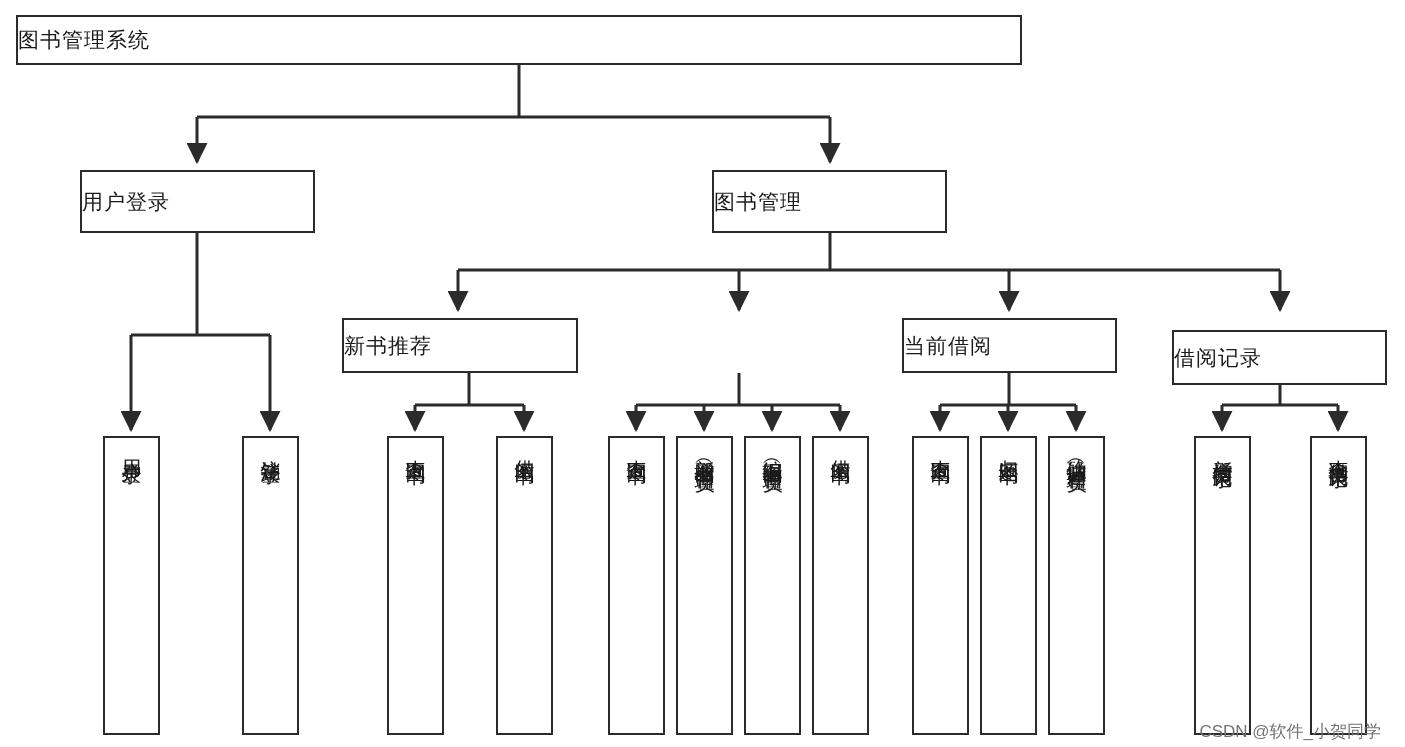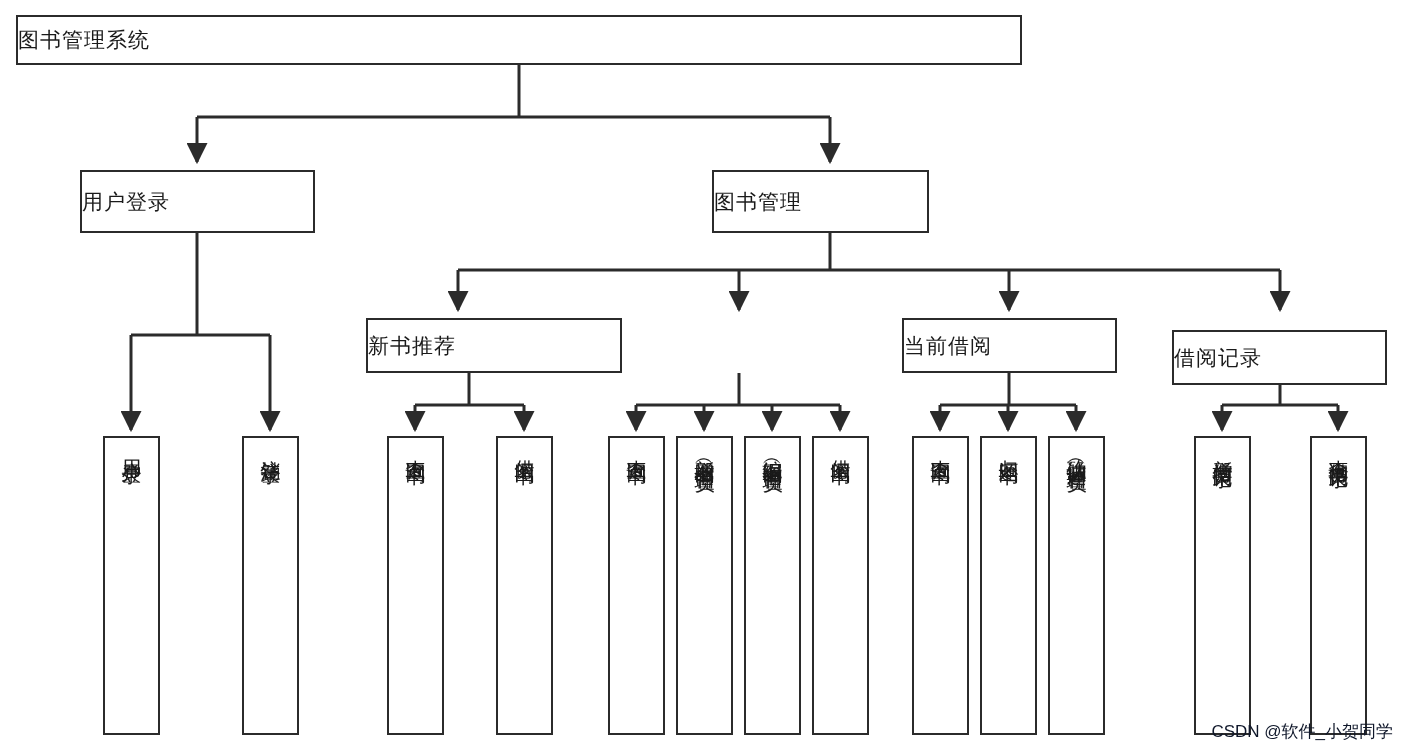--- a/index.html
+++ b/index.html
@@ -50,24 +50,24 @@
   }
   .vtext {
     writing-mode: vertical-rl;
     text-orientation: upright;
     line-height: 1.06;
     letter-spacing: 2px;
     white-space: nowrap;
   }
   .watermark {
     position: absolute;
-    right: 12px;
+    right: 24px;
     bottom: 4px;
     font-size: 17px;
-    color: #0f172a;
+    color: #737373;
     z-index: 5;
     white-space: nowrap;
     font-family: "Liberation Sans", "DejaVu Sans", sans-serif;
   }
 </style>
 </head>
 <body>
 
 <div id="canvas">
 
@@ -121,25 +121,25 @@
     </g>
   </svg>
 
   <div class="node root" style="left:16px; top:15px; width:1006px; height:50px;">
     <span>图书管理系统</span>
   </div>
 
   <div class="node l2" style="left:80px; top:170px; width:235px; height:63px;">
     <span>用户登录</span>
   </div>
-  <div class="node l2" style="left:712px; top:170px; width:217px; height:63px;">
+  <div class="node l2" style="left:712px; top:170px; width:235px; height:63px;">
     <span>图书管理</span>
   </div>
 
-  <div class="node l3" style="left:366px; top:318px; width:256px; height:55px;">
+  <div class="node l3" style="left:342px; top:318px; width:236px; height:55px;">
     <span>新书推荐</span>
   </div>
   <div class="node l3" style="left:902px; top:318px; width:215px; height:55px;">
     <span>当前借阅</span>
   </div>
   <div class="node l3" style="left:1172px; top:330px; width:215px; height:55px;">
     <span>借阅记录</span>
   </div>
 
   <div class="node leaf" style="left:103px; top:436px; width:57px; height:299px;">

